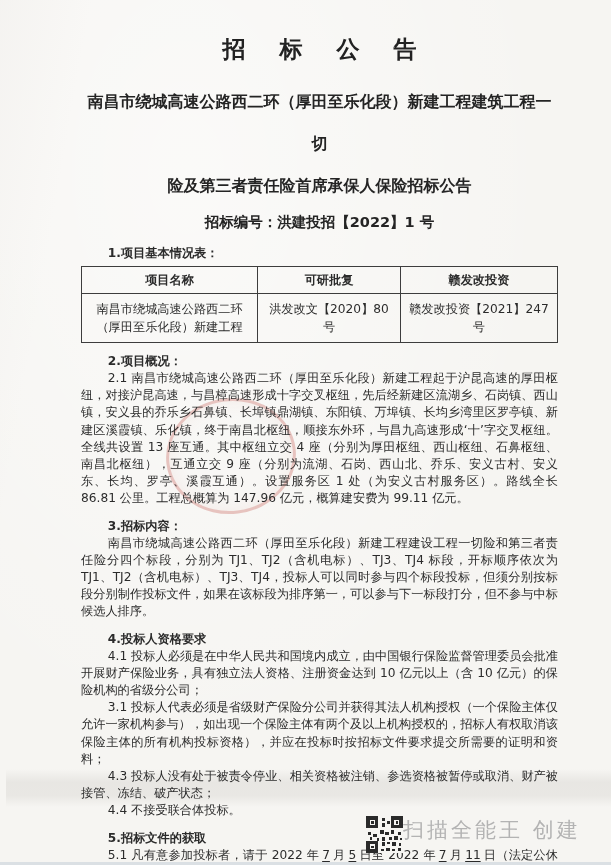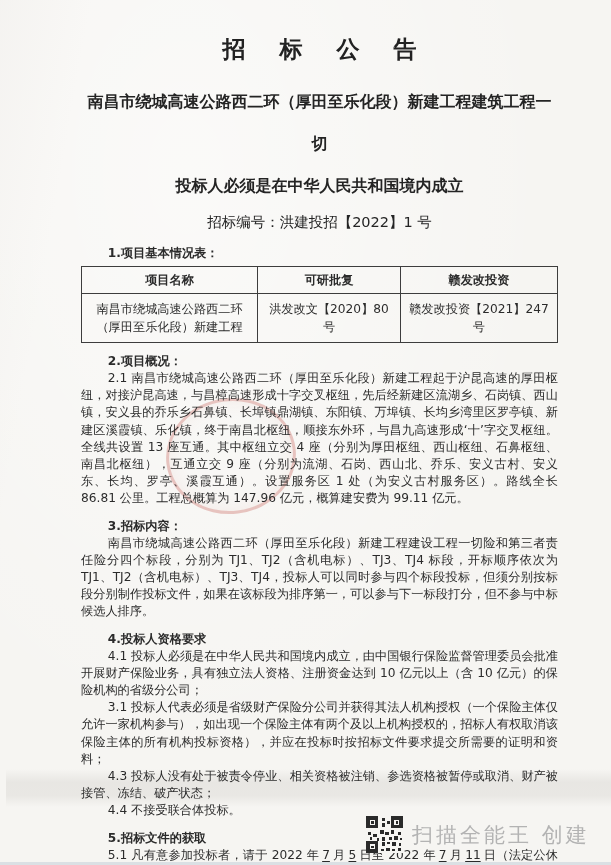--- a/index.html
+++ b/index.html
@@ -16,21 +16,21 @@
     color:#2b2b2b;
     padding-left:9px;
   }
   .content{padding:34px 62px 0 72px;position:relative;z-index:2;}
   .doc-title{
     font-size:23px;font-weight:bold;text-align:center;
     letter-spacing:13px;text-indent:13px;
     margin:0 0 16px 0;color:#222;
   }
   .sub{font-size:16px;font-weight:bold;text-align:center;line-height:42px;color:#242424;}
-  .bidno{font-size:14.5px;font-weight:normal;text-align:center;margin-top:6px;color:#242424;}
+  .bidno{font-size:14.5px;font-weight:bold;text-align:center;margin-top:6px;color:#242424;}
   .sec-heading{font-weight:bold;font-size:12.2px;line-height:17px;margin:10px 0 0 0;text-indent:2.2em;}
   table.info{
     width:100%;border-collapse:collapse;margin-top:4px;
     font-size:12.2px;table-layout:fixed;
   }
   table.info th, table.info td{border:1.2px solid #3d3d3d;text-align:center;padding:2px 8px;}
   table.info th{height:22px;font-weight:bold;}
   table.info td{height:44px;line-height:18px;}
   col.c1{width:37%;} col.c2{width:30%;} col.c3{width:33%;}
   p.body{
@@ -43,21 +43,21 @@
     border:3px solid rgba(196,86,78,.32);border-radius:50%;
     transform:rotate(-7deg);z-index:1;
     box-shadow:inset 0 0 18px rgba(196,86,78,.08);
   }
   .shadow-band{
     position:absolute;left:6px;right:6px;top:769px;height:38px;z-index:1;
     background:linear-gradient(180deg, rgba(118,112,104,0) 0%, rgba(118,112,104,.11) 35%, rgba(118,112,104,.10) 70%, rgba(118,112,104,0) 100%);
   }
   .footer{
     position:absolute;left:366px;top:816px;z-index:3;
-    display:flex;align-items:center;gap:9px;
+    display:flex;align-items:flex-start;
   }
   .qr{width:37px;height:37px;display:block;}
   .watermark{
     font-size:21px;color:#b3b3b3;letter-spacing:3px;white-space:nowrap;
     font-family:"DejaVu Sans", sans-serif;
   }
   .bottom-edge{position:absolute;left:0;right:0;bottom:0;height:3px;background:#dbe0e4;z-index:4;}
 </style>
 </head>
 <body>
@@ -65,21 +65,21 @@
 <div class="page">
 
   <div class="seal"></div>
   <div class="shadow-band"></div>
 
   <div class="content">
 
     <h1 class="doc-title">招 标 公 告</h1>
 
     <div class="sub">南昌市绕城高速公路西二环（厚田至乐化段）新建工程建筑工程一切</div>
-    <div class="sub">投标人必须是在中华人民共和国境内成立</div>
+    <div class="sub">险及第三者责任险首席承保人保险招标公告</div>
 
     <div class="bidno">招标编号：洪建投招【2022】1 号</div>
 
     <div class="sec-heading" style="margin-top:13px;">1.项目基本情况表：</div>
 
     <table class="info">
       <colgroup>
           <col class="c1">
           <col class="c2">
           <col class="c3">

